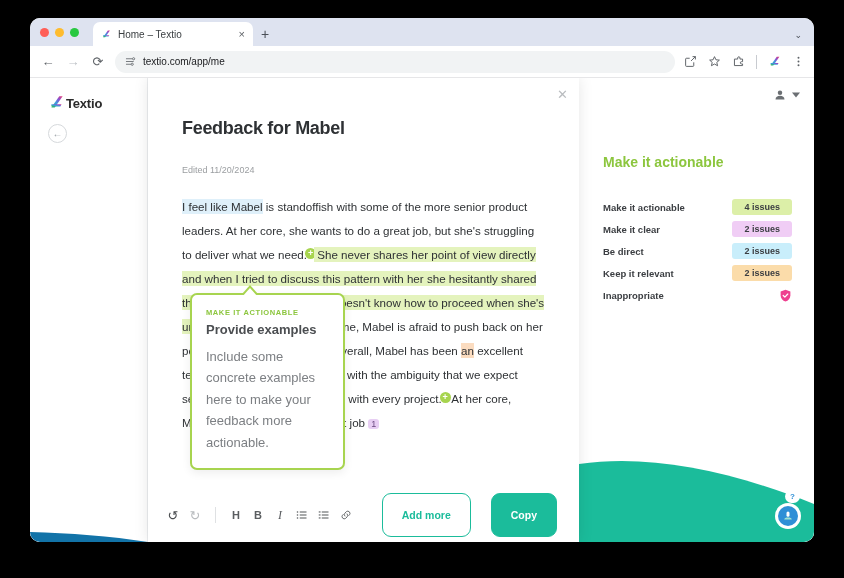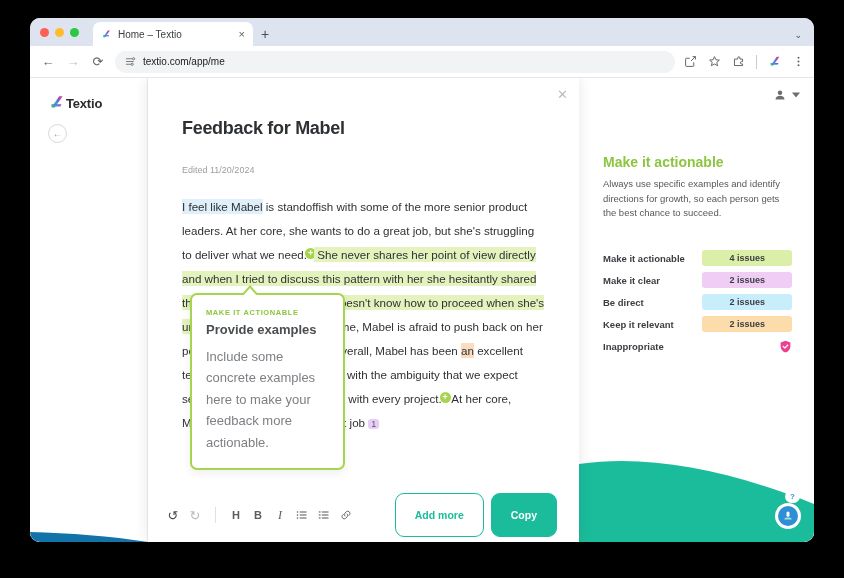--- a/index.html
+++ b/index.html
@@ -159,21 +159,21 @@
   .panel-desc { font-size: 9.5px; color: #55585c; line-height: 1.55; }
 
   .score-list { margin-top: 26px; }
   .score-row {
     display: flex; align-items: center; justify-content: space-between;
     height: 22px;
   }
   .score-label { font-size: 9.5px; font-weight: bold; color: #3b3e42; }
   .score-badge {
     font-size: 9px; font-weight: bold; color: #3b3e42;
-    padding: 3px 27px; border-radius: 3px;
+    padding: 3px 12px; border-radius: 3px;
     min-width: 54px; text-align: left;
   }
   .shield { width: 13px; height: 13px; display:block; }
 
   
   .doc-modal {
     position: absolute;
     left: 118px; top: 0;
     width: 431px; height: 100%;
     background: #ffffff;
@@ -260,21 +260,21 @@
   .tb-icon.redo { color: #b9bcbf; font-size: 13px; }
   .tb-sep { width: 1px; height: 16px; background: #dfe1e3; margin: 0 9px; }
   .tb-spacer { flex: 1 1 auto; }
   .btn {
     font-size: 10.5px; font-weight: bold;
     border-radius: 9px;
     padding: 15px 19px;
     cursor: pointer;
   }
   .btn-outline { color: #1bbc9b; border: 1px solid #1bbc9b; background: #fff; }
-  .btn-solid { color: #ffffff; background: #1bbc9b; border: 1px solid #1bbc9b; margin-left: 7px; }
+  .btn-solid { color: #ffffff; background: #1bbc9b; border: 1px solid #1bbc9b; margin-left: 20px; }
 
   
   .help-widget { position: absolute; right: 13px; bottom: 13px; z-index: 6; }
   .help-bubble {
     position: absolute; right: 1px; top: -13px;
     width: 15px; height: 13px; border-radius: 7px;
     background: #ffffff;
     color: #2f8fd6; font-size: 8px; font-weight: bold;
     display: flex; align-items: center; justify-content: center;
   }
@@ -388,21 +388,20 @@
           <circle cx="8" cy="5" r="3" fill="#6b6f73"></circle>
           <path d="M2 14c0-3.3 2.7-5 6-5s6 1.7 6 5z" fill="#6b6f73"></path>
         </svg>
         <svg width="8" height="6" viewBox="0 0 10 6">
           <path d="M0 0 L5 6 L10 0 Z" fill="#6b6f73"></path>
         </svg>
       </div>
 
       <div class="panel-inner">
         <div class="panel-heading">Make it actionable</div>
-        <div class="panel-desc">Always use specific examples and identify directions for growth, so each person gets the best chance to succeed.</div>
 
         <div class="score-list">
 
           <div class="score-row">
             <span class="score-label">Make it actionable</span>
             <span class="score-badge" style="background:#dcefa8">4 issues</span>
           </div>
 
           <div class="score-row">
             <span class="score-label">Make it clear</span>

